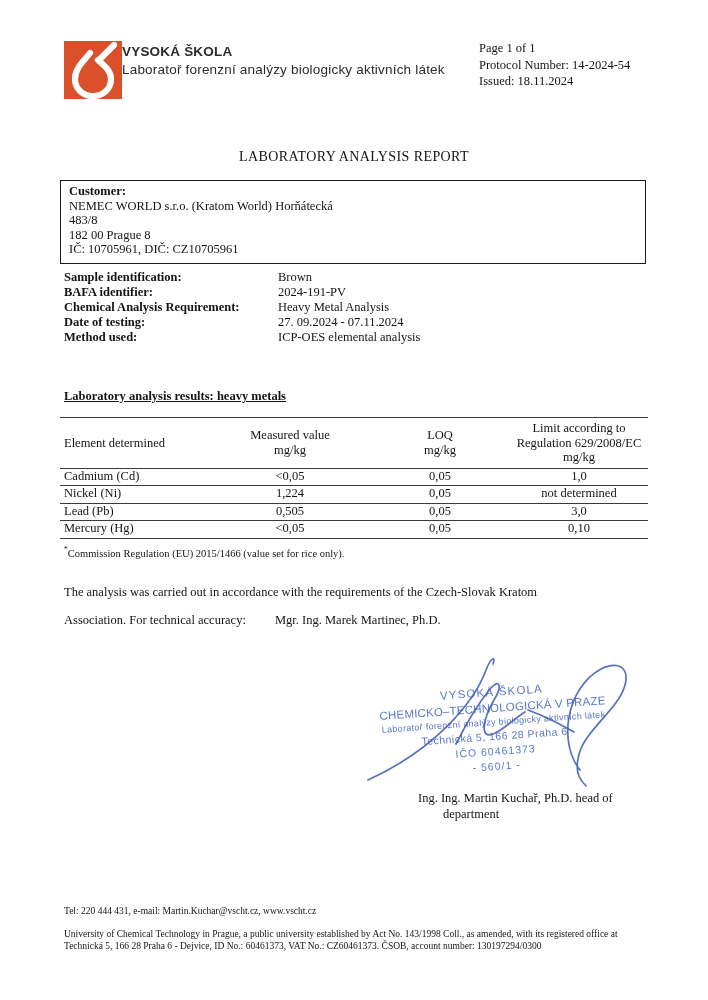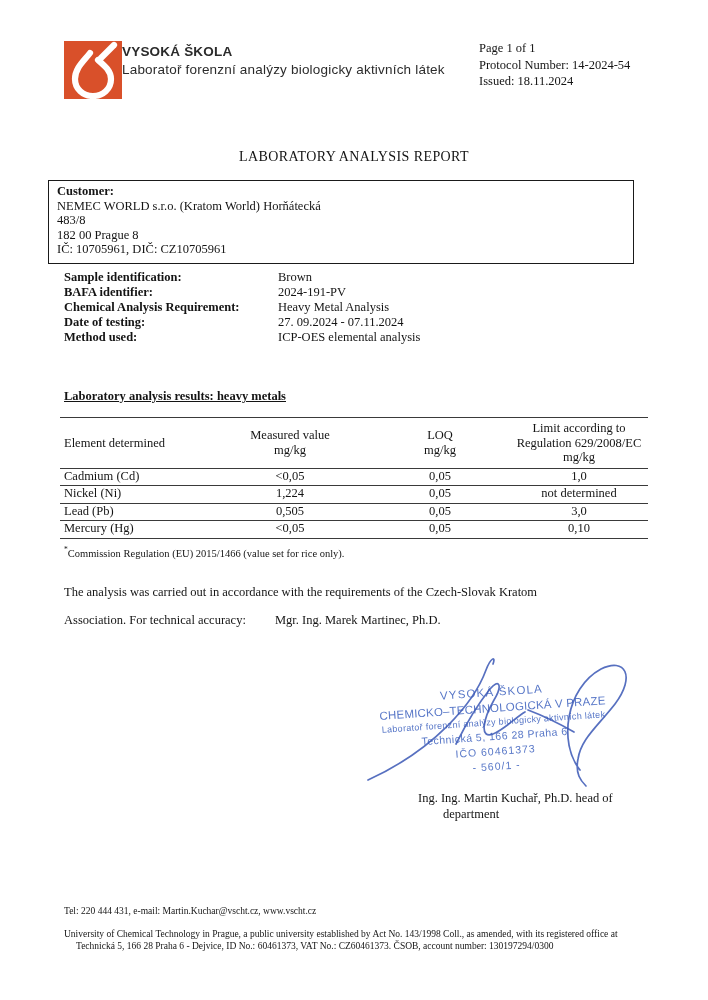--- a/index.html
+++ b/index.html
@@ -15,21 +15,21 @@
   .school { position:absolute; left:122px; top:43px; font-family:"Liberation Sans", sans-serif; }
   .school div { font-size:13.5px; line-height:17.5px; letter-spacing:0.2px; color:#2b2b2b; }
   .school .b { font-weight:bold; }
   .page-info { position:absolute; left:479px; top:40px; font-size:12.5px; line-height:16.5px; }
 
   
   .title { position:absolute; left:0; top:149px; width:100%; text-align:center;
            font-size:14px; letter-spacing:0.4px; }
 
   
-  .customer-box { position:absolute; left:48px; top:180px; width:568px;
+  .customer-box { position:absolute; left:60px; top:180px; width:568px;
                   border:1.4px solid #1a1a1a; padding:3px 8px 6px;
                   font-size:12.5px; line-height:14.6px; }
   .customer-box .lbl { font-weight:bold; }
 
   
   .sample { position:absolute; left:64px; top:270px; font-size:12.5px; }
   .srow { height:15px; line-height:15px; white-space:nowrap; }
   .slabel { display:inline-block; width:214px; font-weight:bold; }
 
   
@@ -65,21 +65,21 @@
   .stamp .s6 { font-size:10.5px; letter-spacing:1px;  line-height:15px; }
   .signature { position:absolute; left:352px; top:648px; width:312px; height:148px; }
   .signature path { fill:none; stroke:#3a57b5; stroke-width:1.7; stroke-linecap:round; opacity:0.85; }
 
   .signer { position:absolute; left:418px; top:791px; font-size:12.5px; line-height:15.5px; }
   .signer .ind { padding-left:25px; }
 
   
   .f-contact { position:absolute; left:64px; top:906px; font-size:9.5px; }
   .f-legal1  { position:absolute; left:64px; top:929px; font-size:9.5px; }
-  .f-legal2  { position:absolute; left:76px; top:941px; font-size:9.5px; }
+  .f-legal2  { position:absolute; left:64px; top:941px; font-size:9.5px; }
 </style>
 </head>
 <body>
 
 <div class="page">
 
   <svg class="logo" viewBox="0 0 58 58" aria-hidden="true">
     <rect width="58" height="58" fill="#d9502a"></rect>
     <path d="M 26 12 C 20 20 11 27 11 38 C 11 48 19 55 29 55 C 39 55 47 48 47 38 C 47 30 41 25 34 19" fill="none" stroke="#ffffff" stroke-width="6.2" stroke-linecap="round"></path>
     <path d="M 37 17 L 50 4" fill="none" stroke="#ffffff" stroke-width="6.2" stroke-linecap="round"></path>

